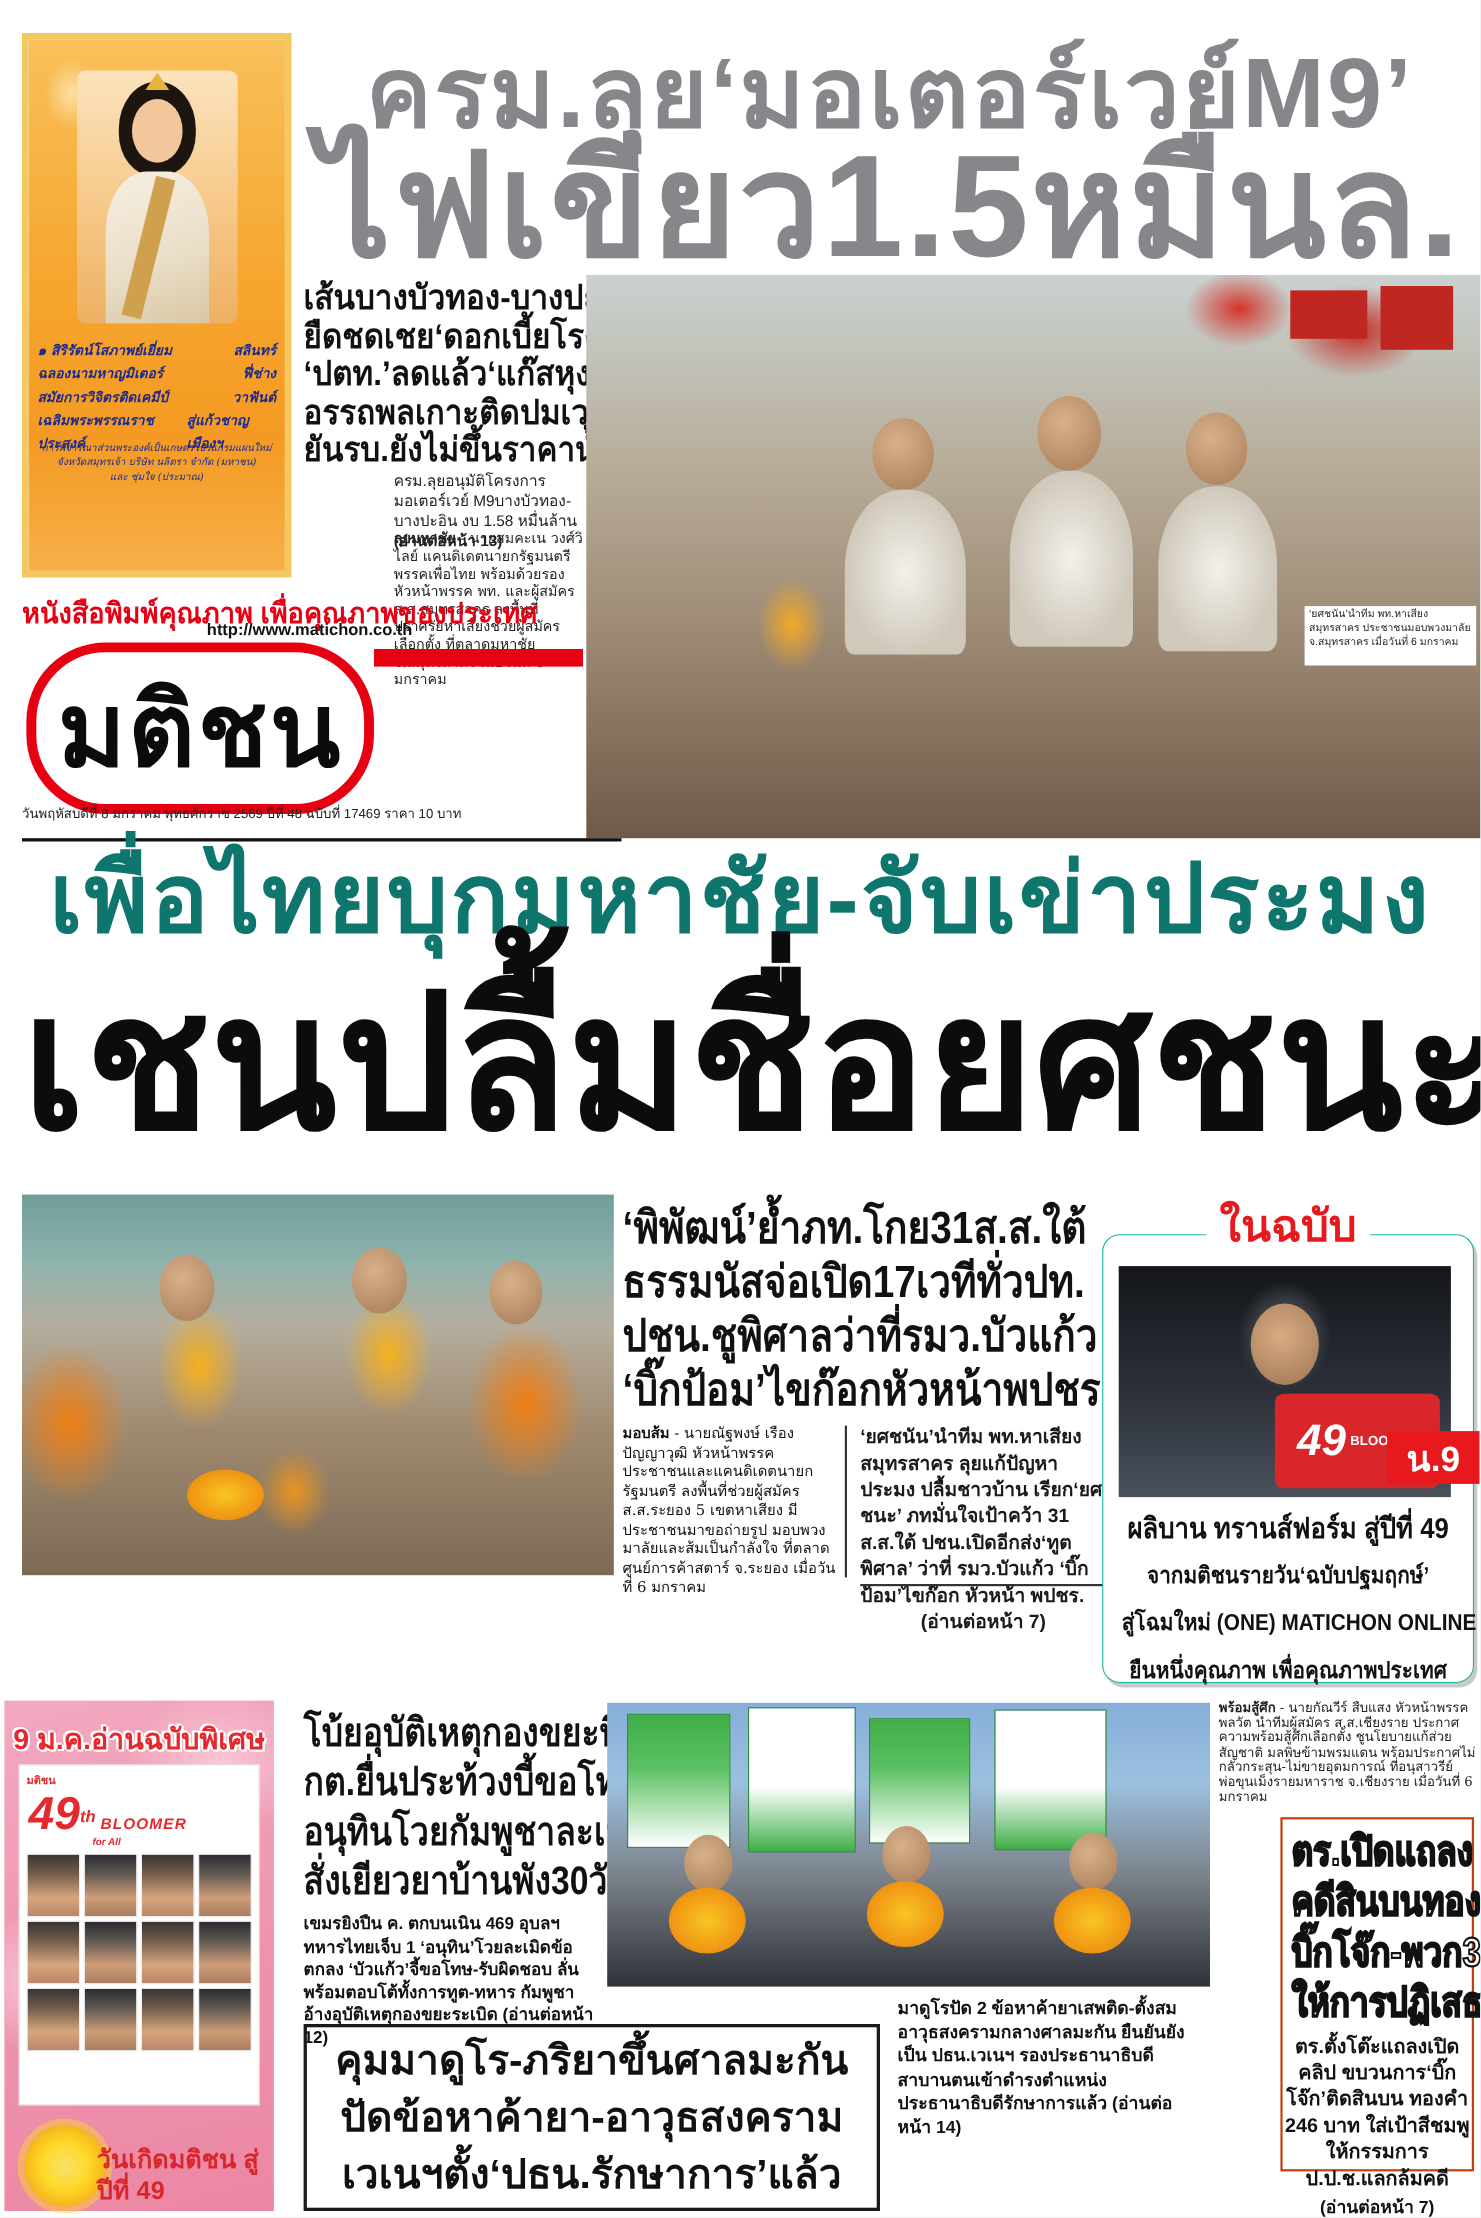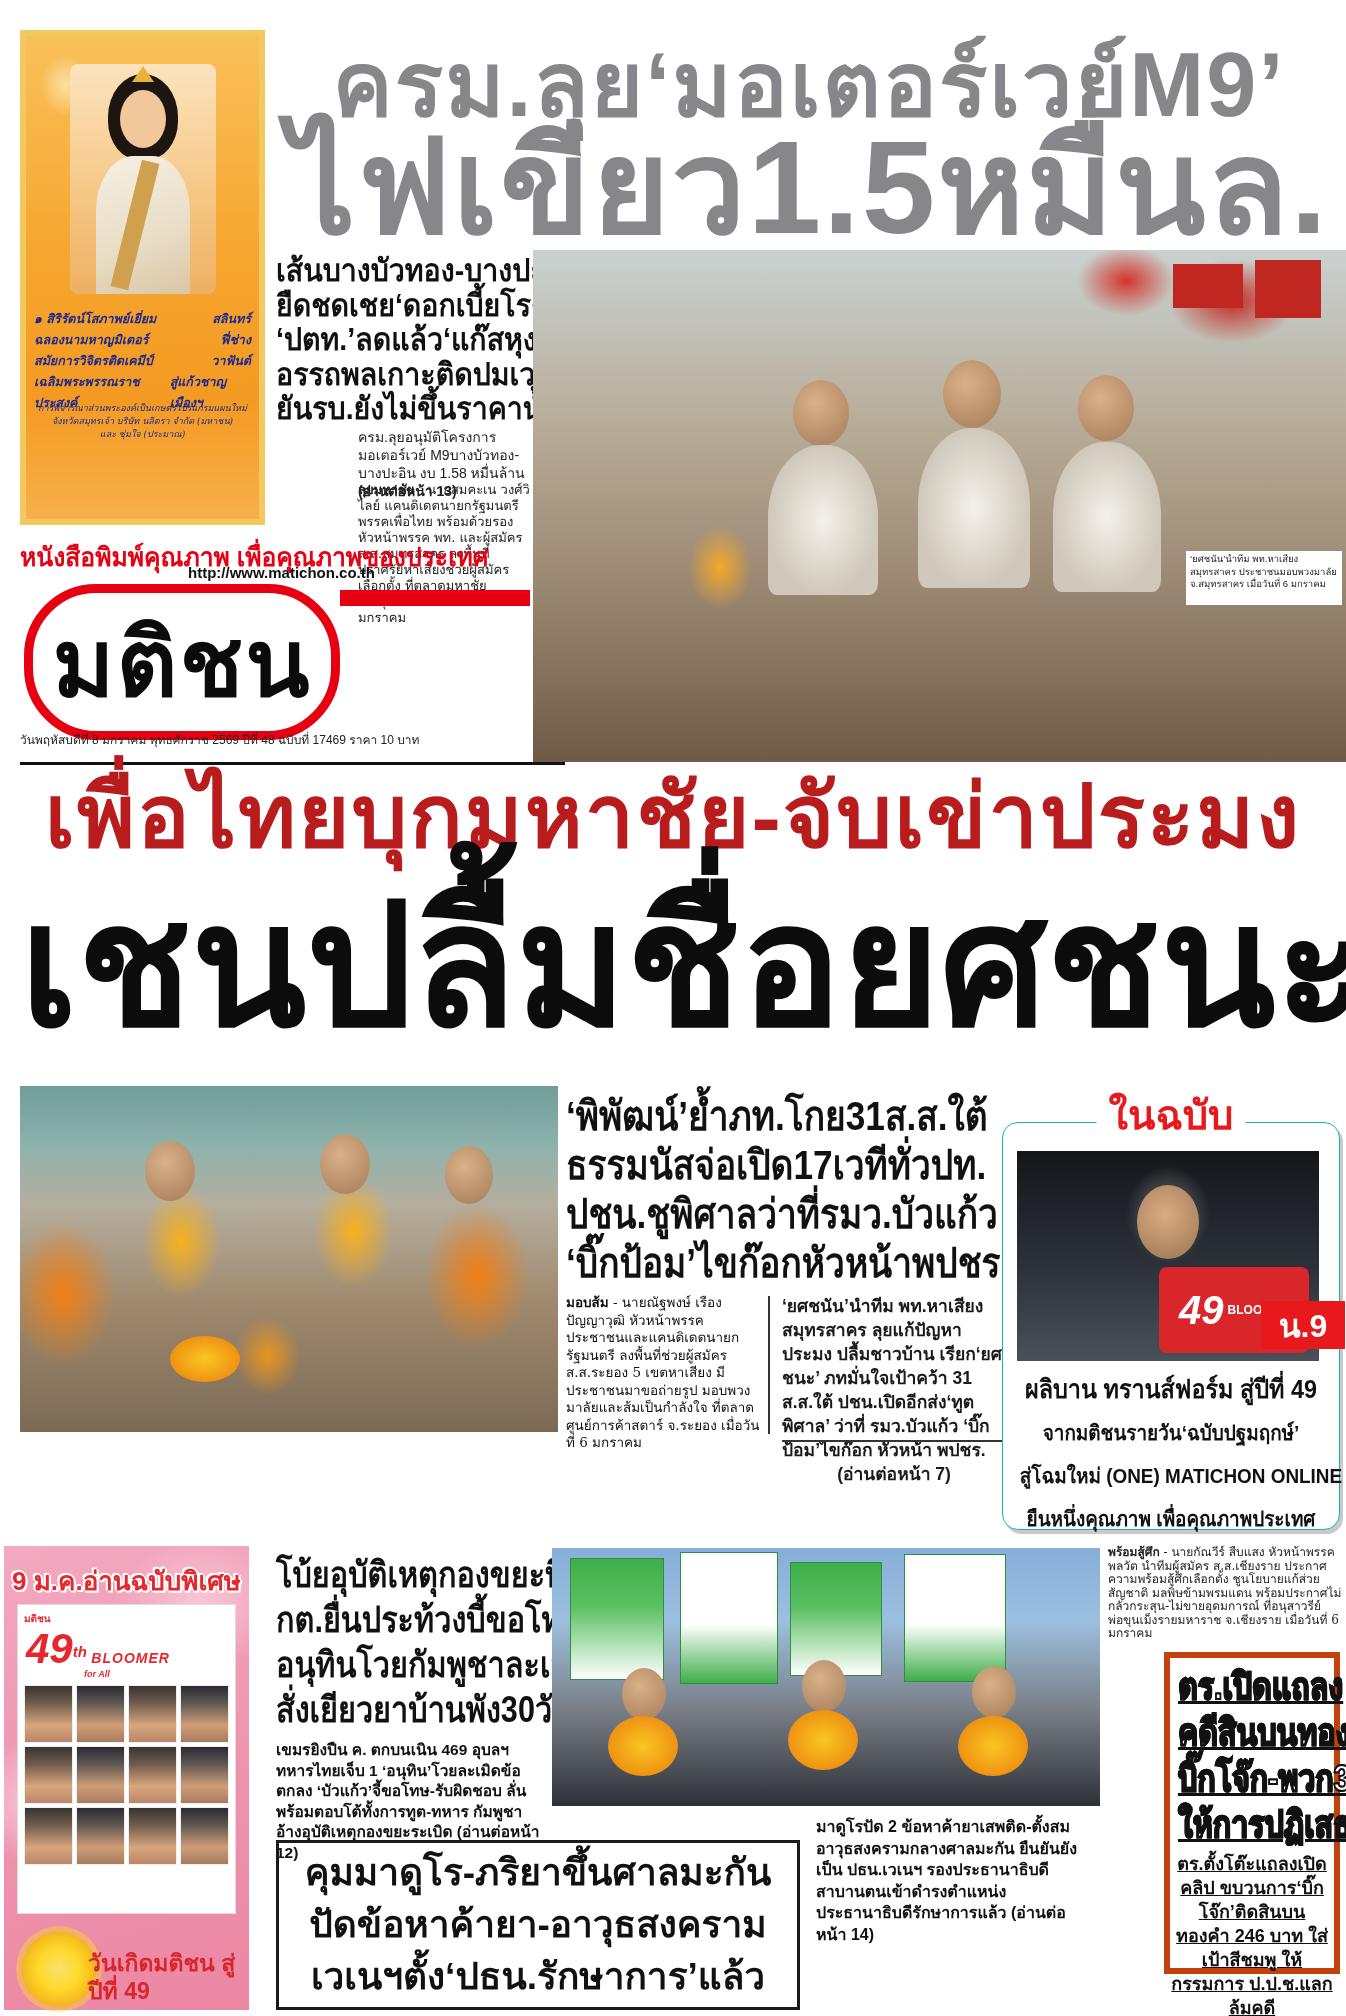--- a/index.html
+++ b/index.html
@@ -77,21 +77,21 @@
 
   .photo-bottom{left:552px;top:1548px;width:548px;height:258px;background:
      linear-gradient(180deg,#86aed8 0%,#9cc0e0 28%,#7a8088 62%,#2e3138 100%);}
   .poster{position:absolute;background:linear-gradient(180deg,#ffffff 0%,#ffffff 55%,#3fae49 100%);
           border:1px solid #2f8f3c;}
   .poster.green{background:linear-gradient(180deg,#3fae49 0%,#5cc063 40%,#ffffff 100%);}
   .garland{position:absolute;border-radius:50%;background:radial-gradient(closest-side,#f9c623,#ef9212);}
 
   
   .hl1{left:20px;top:766px;width:1306px;font-size:88px;font-weight:800;line-height:1.15;
-       text-align:center;letter-spacing:2px;color:#b91c1c;}
+       text-align:center;letter-spacing:2px;color:#0f766e;}
   .hl2{left:20px;top:872px;width:1306px;font-size:168px;font-weight:900;line-height:1.12;
        text-align:center;color:#0c0c0c;transform:scaleY(1.02);}
   .hl3{left:20px;top:1444px;width:970px;font-size:80px;font-weight:900;line-height:1.12;
        text-align:center;color:#0c0c0c;}
   .topline{left:20px;top:762px;width:545px;height:3px;background:#111;}
 
   
   .pol-subs{left:566px;top:1092px;width:430px;font-weight:800;font-size:41px;line-height:49px;}
   .pol-subs div{transform:scaleX(.86);transform-origin:left center;}
   .pol-body{left:782px;top:1294px;width:224px;font-size:17.5px;line-height:24px;font-weight:600;color:#1a1a1a;}
@@ -149,21 +149,21 @@
      font-weight:900;line-height:1.2;}
 
   
   .cam-subs{left:276px;top:1552px;width:272px;font-weight:800;font-size:36px;line-height:45px;}
   .cam-subs div{transform:scaleX(.85);transform-origin:left center;white-space:nowrap;}
   .cam-body{left:276px;top:1740px;width:268px;font-size:15.5px;line-height:20.5px;font-weight:600;}
 
   
   .fightcap{left:1108px;top:1546px;width:236px;font-size:12px;line-height:13.5px;
             font-family:"DejaVu Serif","Liberation Serif",serif;}
-  .police{left:1164px;top:1652px;width:176px;height:322px;border:6px solid #c2410c;background:#fff;box-sizing:border-box;text-decoration:underline;}
+  .police{left:1164px;top:1652px;width:176px;height:322px;border:2px solid #c2410c;background:#fff;box-sizing:border-box;}
   .pol-display{margin-top:6px;text-align:left;padding-left:8px;}
   .pol-display div{font-size:37px;line-height:46px;font-weight:900;color:#fff;white-space:nowrap;
         -webkit-text-stroke:2px #111;text-stroke:2px #111;transform:scaleX(.82);transform-origin:left center;
         text-shadow:0 0 1px #111;}
   .pol-small{margin-top:4px;text-align:center;font-size:18px;line-height:24px;font-weight:700;}
   .pol-more{text-align:center;font-size:16px;font-weight:800;margin-top:2px;}
 
   
   .ven-box{left:276px;top:1840px;width:524px;height:170px;border:3px solid #1a1a1a;box-sizing:border-box;
            display:flex;flex-direction:column;justify-content:center;}

